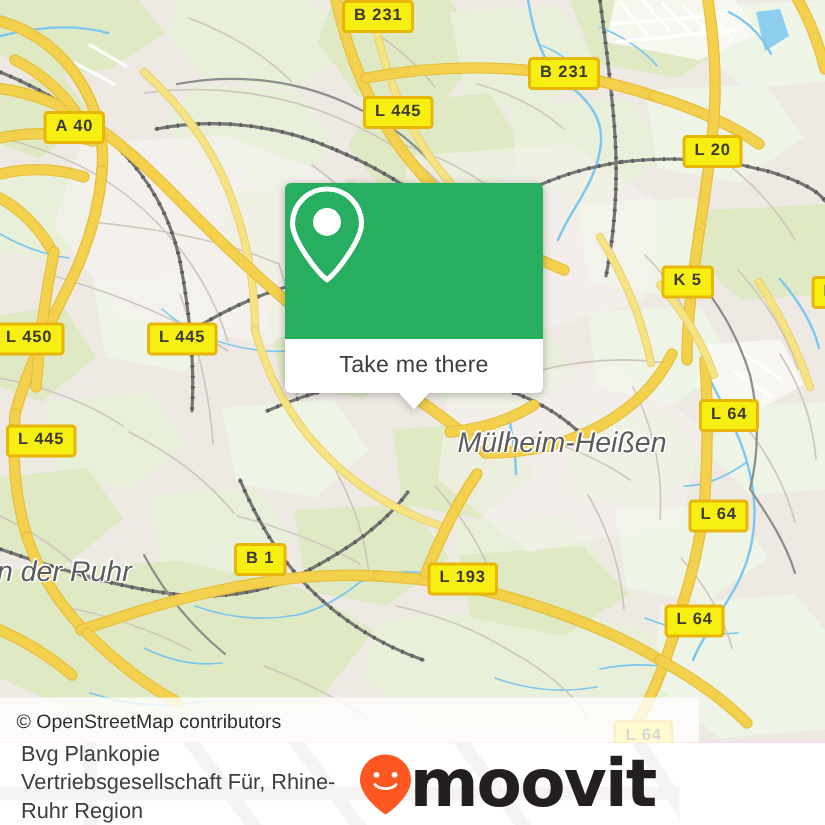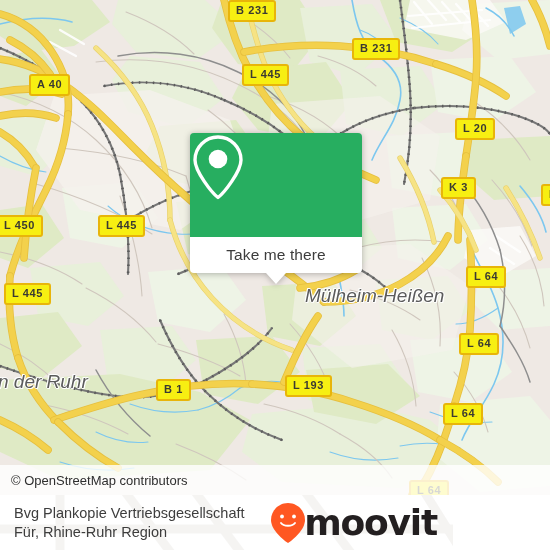--- a/index.html
+++ b/index.html
@@ -40,21 +40,21 @@
     font-size:19px;
     white-space:nowrap;
     text-shadow:
       1px 0 0 rgba(255,255,255,.9), -1px 0 0 rgba(255,255,255,.9),
       0 1px 0 rgba(255,255,255,.9), 0 -1px 0 rgba(255,255,255,.9),
       1px 1px 0 rgba(255,255,255,.9), -1px -1px 0 rgba(255,255,255,.9);
   }
 
   
   #callout{position:absolute;left:190px;top:122px;width:172px;height:112px;
-           filter:drop-shadow(0 1px 3px rgba(0,0,0,.28));margin-top:11px;}
+           filter:drop-shadow(0 1px 3px rgba(0,0,0,.28));}
   #callout-top{
     width:100%;height:104px;
     background:#27ae60;
     border-radius:4px 4px 0 0;
     display:flex;align-items:center;justify-content:center;
   }
   #callout-bottom{
     position:relative;
     width:100%;height:36px;background:#fff;border-radius:0 0 4px 4px;
     display:flex;align-items:center;justify-content:center;
@@ -65,21 +65,21 @@
   #callout-tail{
     position:absolute;left:50%;top:36px;margin-left:-10px;
     width:0;height:0;
     border-left:10px solid transparent;
     border-right:10px solid transparent;
     border-top:11px solid #ffffff;
   }
 
   
   #attribution{
-    position:absolute;left:0;top:465px;width:550px;height:30px;
+    position:absolute;left:0;top:465px;width:466px;height:30px;
     background:rgba(255,255,255,.80);
     display:flex;align-items:center;
     box-sizing:border-box;padding-left:11px;
     z-index:5;
   }
   #attribution span{font-size:13px;color:#2e2e2e;}
 
   
   #footer{
     position:absolute;left:0;top:495px;width:453px;height:55px;
@@ -93,21 +93,21 @@
     opacity:.5;pointer-events:none;
   }
   #footer-title{
     position:relative;z-index:2;
     font-size:14.5px;color:#3d3d3d;line-height:1.3;
     max-width:380px;
   }
   #logo{position:relative;z-index:2;display:flex;align-items:center;gap:0px;}
   #logo-pin{flex:0 0 auto;}
   #logo-text{
-    font-size:36px;font-weight:bold;color:#231f20;
+    font-size:44px;font-weight:bold;color:#231f20;
     letter-spacing:-1.2px;line-height:1;margin-left:-2px;
     font-family:"DejaVu Sans","Liberation Sans",sans-serif;
   }
 </style>
 </head>
 <body>
 
 <div id="app">
 
   <div id="map">
@@ -367,29 +367,29 @@
       <path class="mway" d="M532 0 C540 14 546 30 550 46"></path>
       <path class="mwayC" d="M286 180 C290 206 294 230 300 252"></path>
       <path class="mway" d="M286 180 C290 206 294 230 300 252"></path>
     </svg>
 
     <div id="shield-layer">
         <div class="shield" style="left: 228px; top: 0px;">B 231</div>
         <div class="shield" style="left: 352px; top: 38px;">B 231</div>
         <div class="shield" style="left: 242px; top: 64px;">L 445</div>
         <div class="shield" style="left: 29px; top: 74px;">A 40</div>
-        <div class="shield" style="left: 455px; top: 118px;">L 20</div>
-        <div class="shield" style="left: 441px; top: 177px;">K 3</div>
+        <div class="shield" style="left: 455px; top: 90px;">L 20</div>
+        <div class="shield" style="left: 441px; top: 177px;">K 5</div>
         <div class="shield" style="left: 541px; top: 184px;">L</div>
         <div class="shield" style="left: -4px; top: 215px;">L 450</div>
         <div class="shield" style="left: 98px; top: 215px;">L 445</div>
         <div class="shield" style="left: 4px; top: 283px;">L 445</div>
         <div class="shield" style="left: 466px; top: 266px;">L 64</div>
         <div class="shield" style="left: 459px; top: 333px;">L 64</div>
-        <div class="shield" style="left: 156px; top: 379px;">B 1</div>
+        <div class="shield" style="left: 156px; top: 362px;">B 1</div>
         <div class="shield" style="left: 285px; top: 375px;">L 193</div>
         <div class="shield" style="left: 443px; top: 403px;">L 64</div>
         <div class="shield" style="left: 409px; top: 480px;">L 64</div>
       </div>
 
     <div id="place-layer">
         <div class="place" style="left: 305px; top: 285px;">Mülheim-Heißen</div>
         <div class="place" style="left: -2px; top: 371px;">n der Ruhr</div>
       </div>
 

